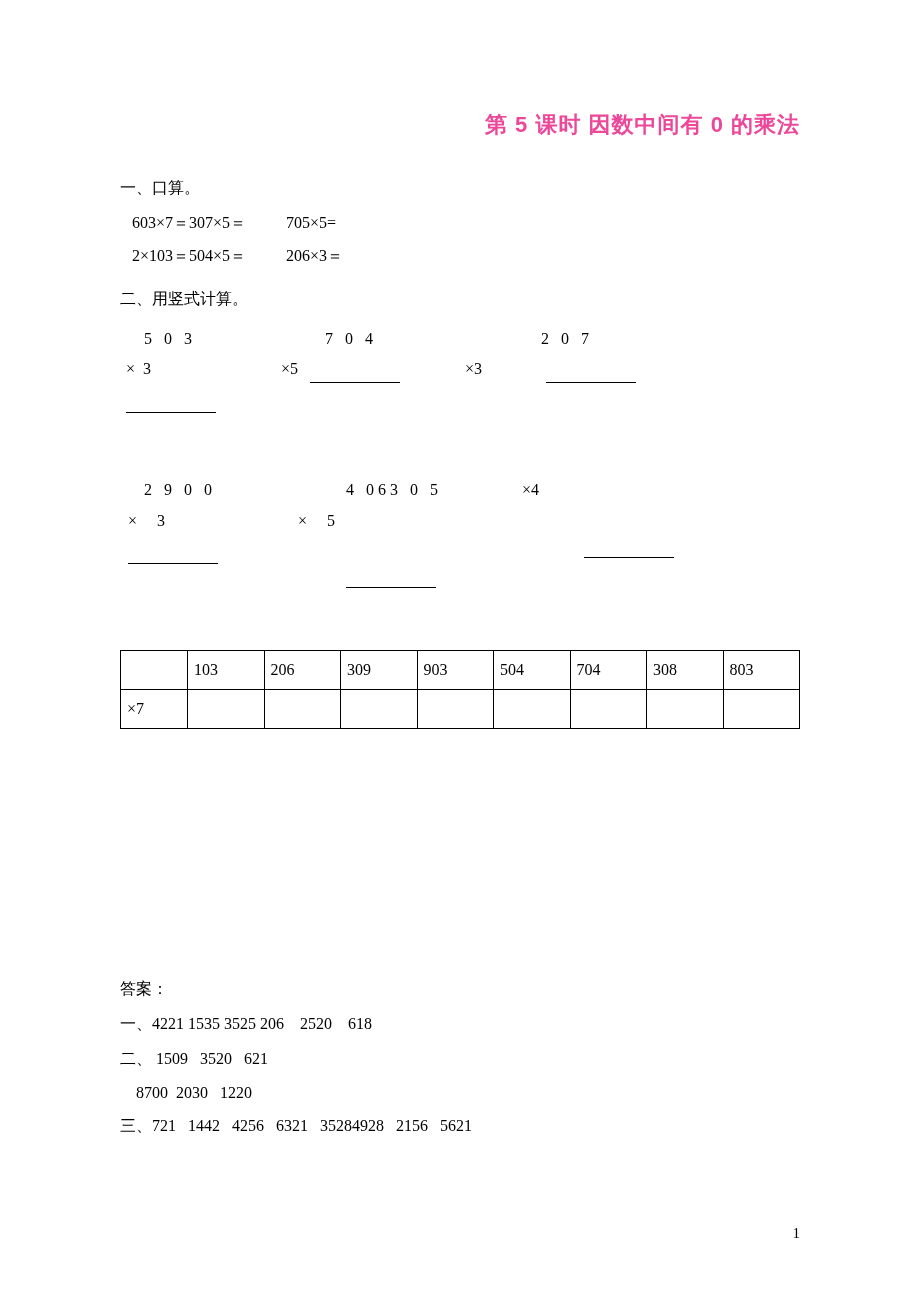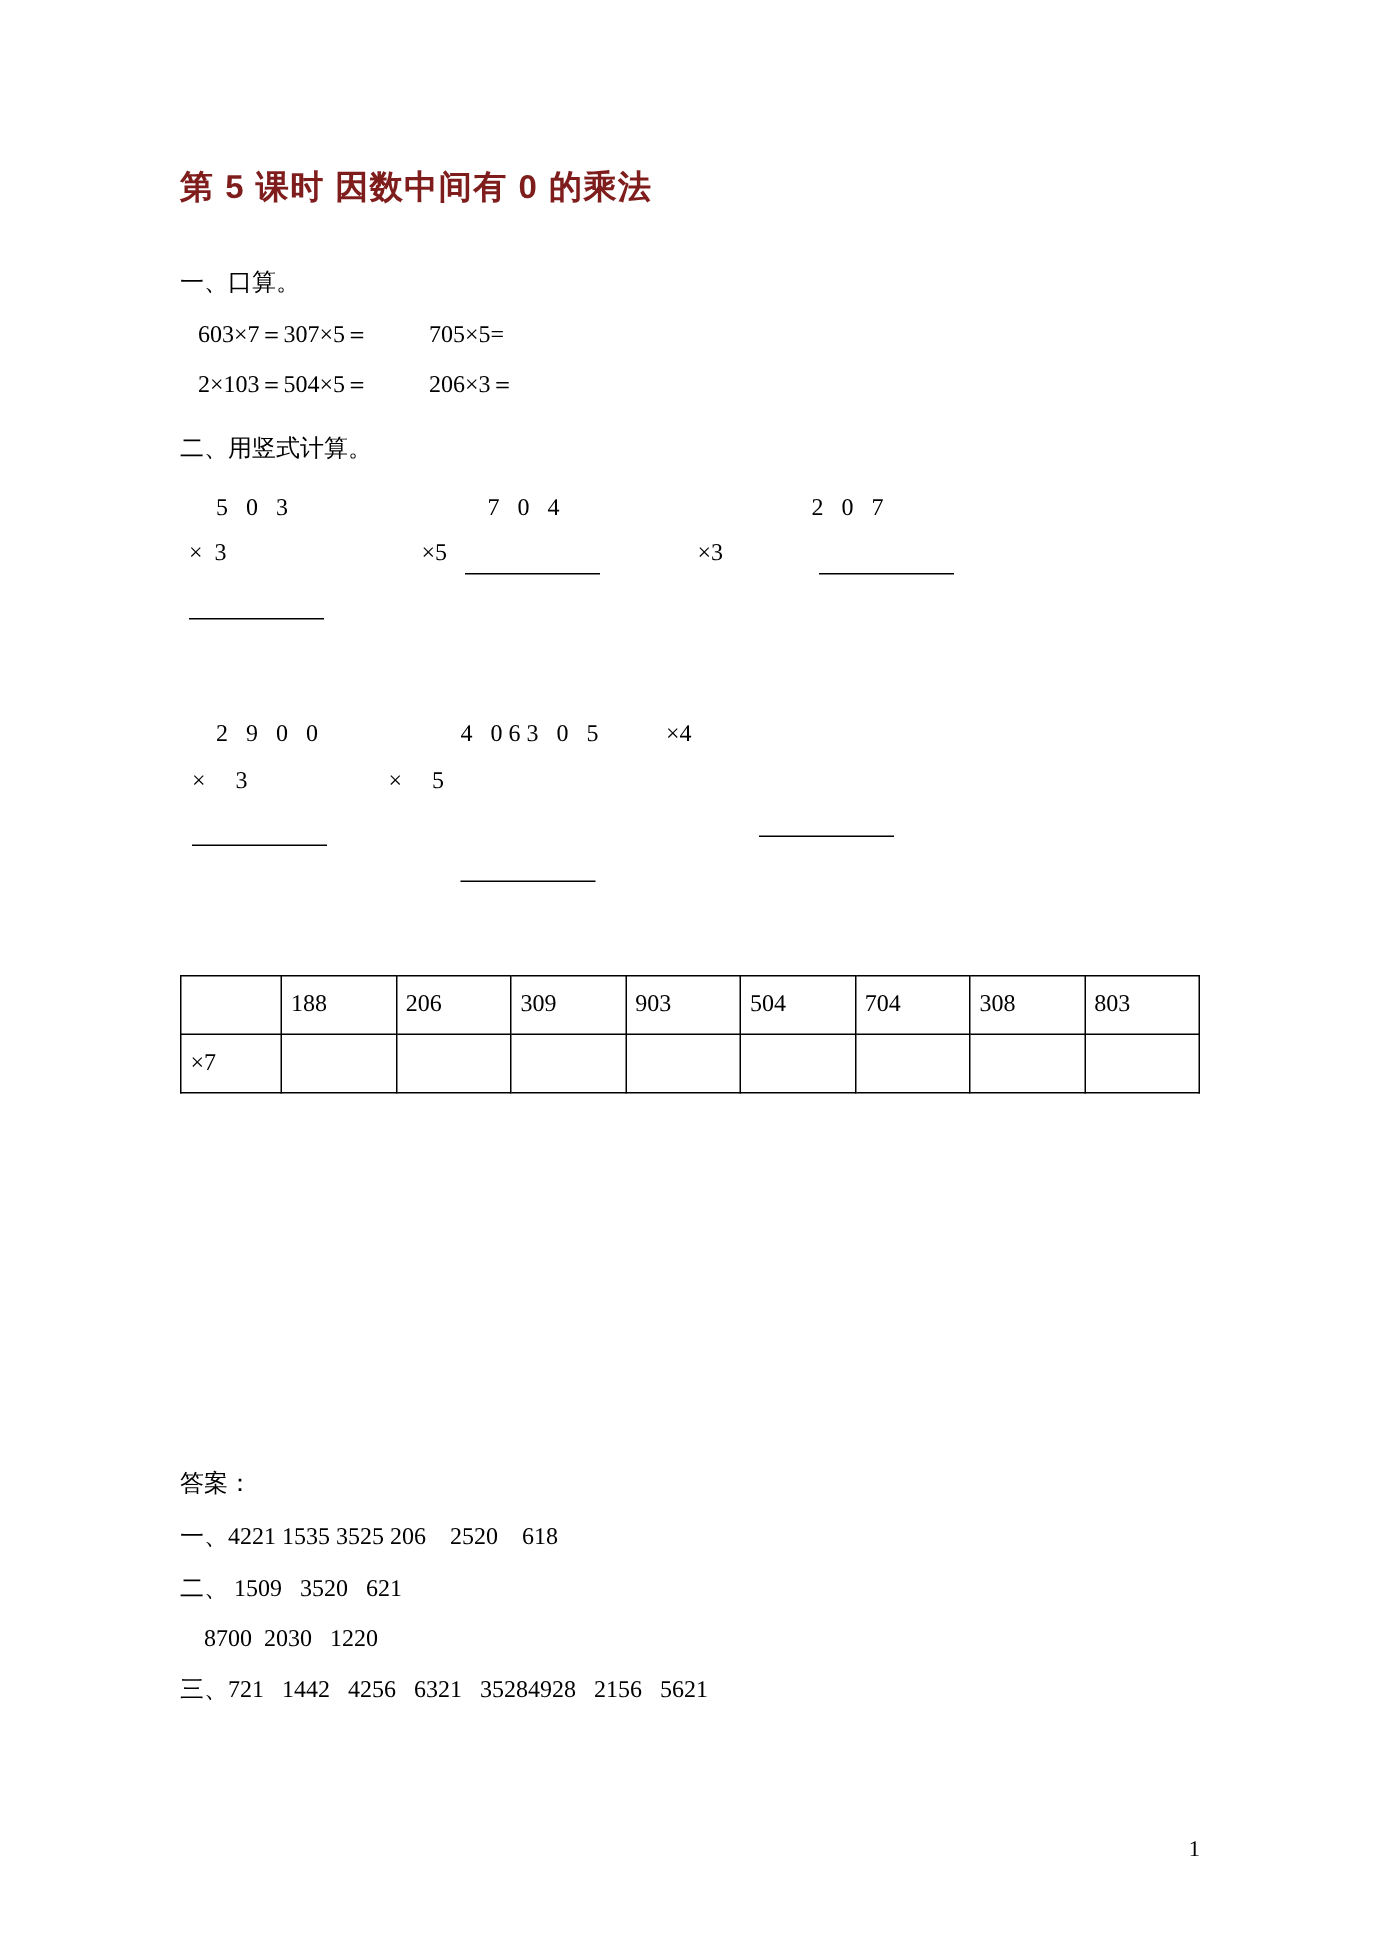--- a/index.html
+++ b/index.html
@@ -10,22 +10,22 @@
       color: #000;
     }
     .page {
       width: 920px;
       min-height: 1302px;
       box-sizing: border-box;
       padding: 110px 120px 40px 120px;
       position: relative;
     }
     .title {
-      text-align: left;
-      color: #7f1d1d;
+      text-align: right;
+      color: #ec4899;
       font-family: "SimHei","黑体",sans-serif;
       font-size: 22px;
       font-weight: bold;
       margin-bottom: 38px;
       letter-spacing: 1px;
     }
     .section-heading {
       font-size: 16px;
       margin: 0 0 14px 0;
     }
@@ -111,21 +111,21 @@
       <div class="vert-prob">
         <div class="vert-num" style="padding-left:44px;">7 0 4</div>
         <div class="vert-mul"><span>×5</span>   <span class="rule-under"></span></div>
       </div>
       <div class="vert-prob">
         <div class="vert-num" style="padding-left:76px;">2 0 7</div>
         <div class="vert-mul"><span>×3</span>                <span class="rule-under"></span></div>
       </div>
     </div>
 
-    <div class="vert-row" style="padding-left:24px; gap:41px;">
+    <div class="vert-row" style="padding-left:24px; gap:80px;">
       <div class="vert-prob">
         <div class="vert-num">2 9 0 0</div>
         <div class="vert-mul" style="margin-left:-16px;">×     3</div>
         <span class="rule-under" style="margin-left:-16px;"></span>
       </div>
       <div class="vert-prob">
         <div class="vert-num" style="padding-left:48px;">4 063 0 5</div>
         <div class="vert-mul">×     5</div>
         <div style="padding-left:48px; margin-top:24px;"><span class="rule-under"></span></div>
       </div>
@@ -135,21 +135,21 @@
         <div style="padding-left:62px; margin-top:24px;"><span class="rule-under"></span></div>
       </div>
     </div>
 
   </div>
 
   <table class="fill">
     <tbody>
         <tr>
       <td></td>
-      <td>188</td>
+      <td>103</td>
       <td>206</td>
       <td>309</td>
       <td>903</td>
       <td>504</td>
       <td>704</td>
       <td>308</td>
       <td>803</td>
     </tr>
     <tr>
       <td>×7</td>

